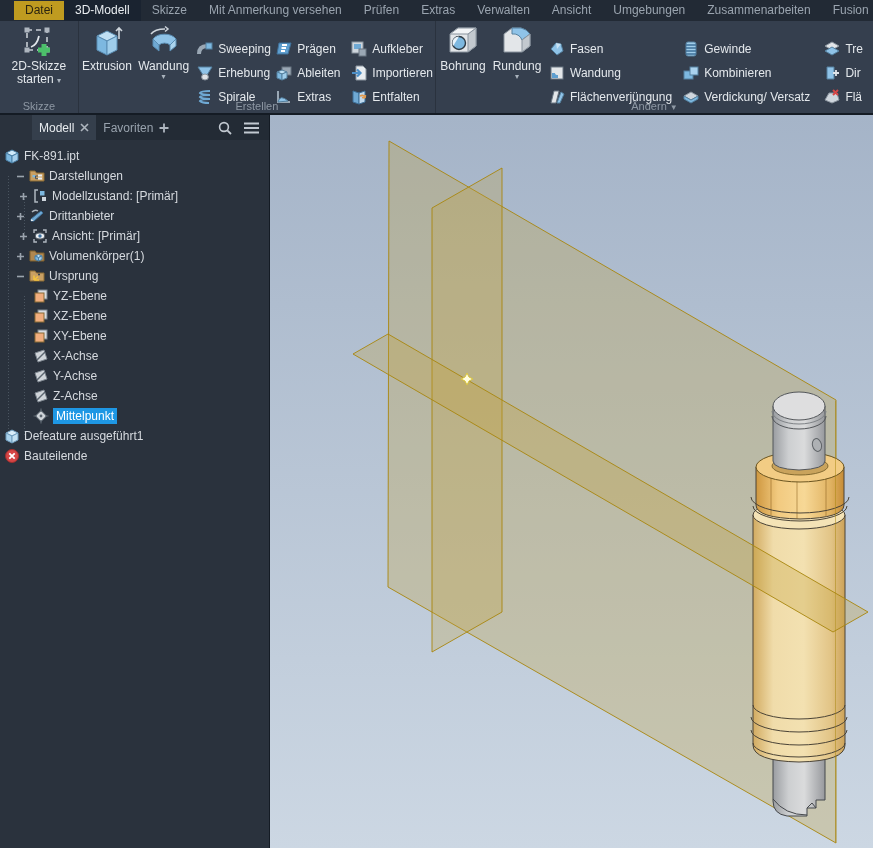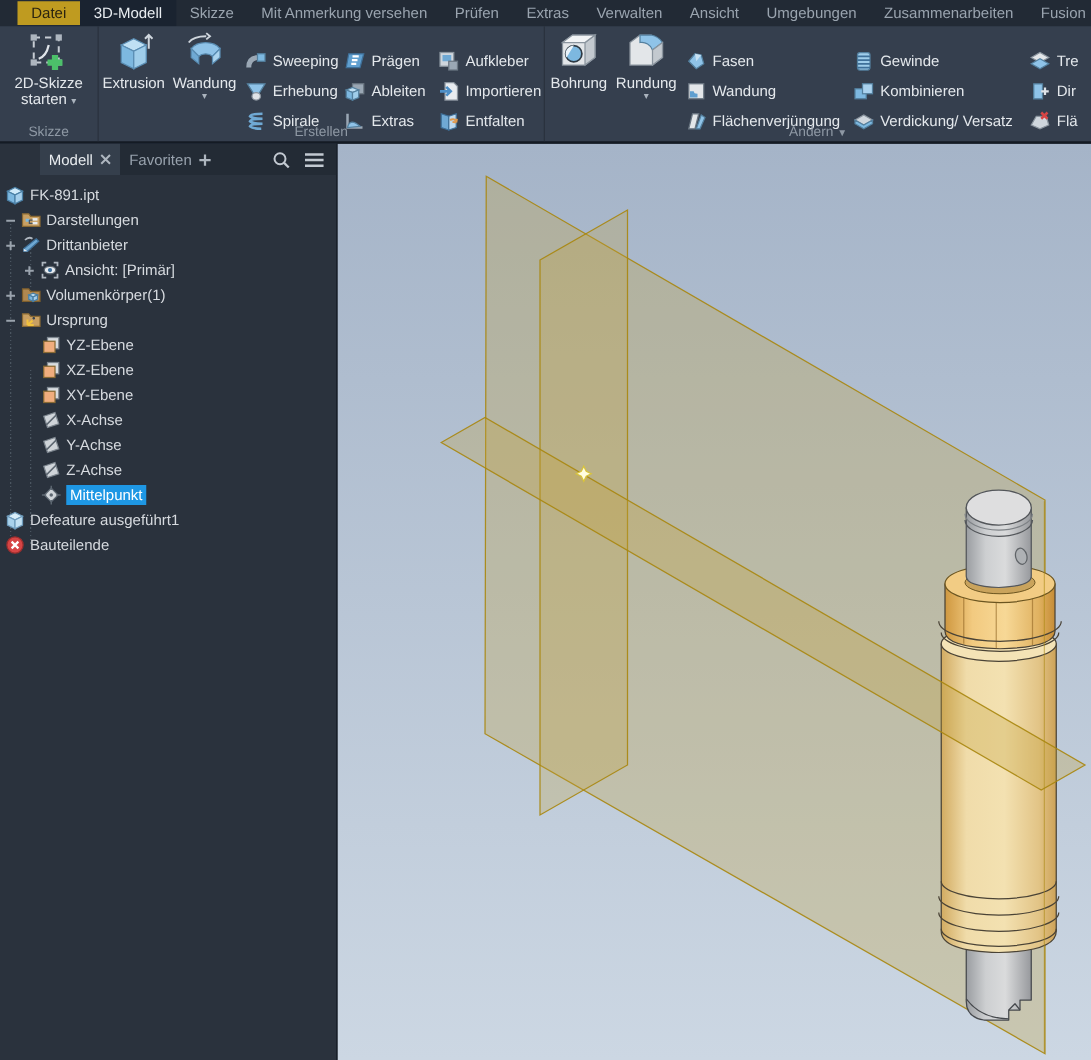--- a/index.html
+++ b/index.html
@@ -36,21 +36,21 @@
   .btab.active{background:#353f4c;color:#e8ecef;}
   .btab svg{margin-left:6px;}
   #bicons{margin-left:auto;display:flex;align-items:center;gap:12px;padding-right:10px;}
   #tree{position:relative;padding-top:6px;font-size:12px;}
   .trow{display:flex;align-items:center;height:20px;position:relative;}
   .trow .exp{width:9px;height:9px;flex:none;display:flex;align-items:center;justify-content:center;margin-right:4px;}
   .ticon{width:16px;height:16px;flex:none;margin-right:4px;display:flex;align-items:center;justify-content:center;}
   .tlabel{color:#d6dadf;white-space:nowrap;}
   .trow.sel .tlabel{background:#1e97e4;color:#fff;padding:1px 3px;}
   .i0{padding-left:4px;}          
-  .i1{padding-left:4px;}          
+  .i1{padding-left:16px;}          
   .i2e{padding-left:19px;}        
   .i2{padding-left:33px;}         
   .guide{position:absolute;width:1px;background-image:repeating-linear-gradient(to bottom,#4a5560 0 1px,transparent 1px 3px);}
   
   #viewport{position:absolute;left:270px;top:115px;width:603px;height:733px;}
 </style>
 </head>
 <body>
 
 <div id="app">
@@ -384,20 +384,35 @@
               <path d="M1,3 h5 l1.5,2 H15 v8 H1 Z" fill="#c9a063" stroke="#8a6a34"></path>
               <rect x="3.5" y="7" width="3" height="2.4" fill="#7db8e0"></rect>
               <rect x="9" y="6.5" width="4" height="2" fill="#e8ecf0"></rect>
               <rect x="9" y="9.5" width="4" height="2" fill="#e8ecf0"></rect>
               <path d="M6.5,8 h2.5 M6.5,8 v2.7 h2.5" stroke="#4a5560" fill="none"></path>
             </svg>
         </span>
           <span class="tlabel">Darstellungen</span>
       </div>
 
+      <div class="trow i2e">
+        <span class="exp">
+            <svg width="9" height="9" viewBox="0 0 9 9">
+              <path d="M1,4.5 H8 M4.5,1 V8" stroke="#9aa3ad" stroke-width="1.6"></path>
+            </svg>
+          </span>
+        <span class="ticon">
+          <svg width="16" height="16" viewBox="0 0 16 16">
+              <path d="M6,2 H3 V14 H6" fill="none" stroke="#aeb6bf" stroke-width="1.5"></path>
+              <rect x="8" y="3" width="4.5" height="4.5" fill="#7db8e0"></rect>
+              <rect x="10" y="9" width="4" height="4" fill="#cfd6dd"></rect>
+            </svg>
+        </span>
+          <span class="tlabel">Modellzustand: [Primär]</span>
+      </div>
 
       <div class="trow i1">
         <span class="exp">
             <svg width="9" height="9" viewBox="0 0 9 9">
               <path d="M1,4.5 H8 M4.5,1 V8" stroke="#9aa3ad" stroke-width="1.6"></path>
             </svg>
           </span>
         <span class="ticon">
           <svg width="16" height="16" viewBox="0 0 16 16">
               <polygon points="2,11 12,3 14,5 5,13 2,13" fill="#6fa9d4" stroke="#3f7099"></polygon>

